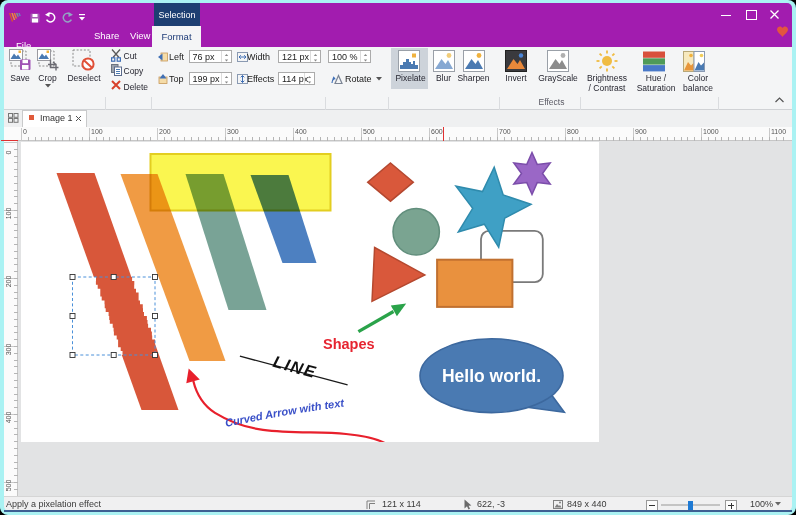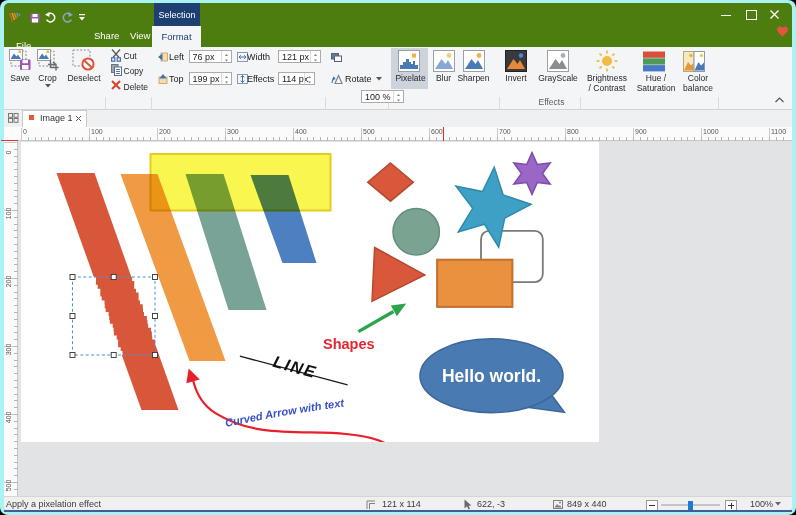--- a/index.html
+++ b/index.html
@@ -1,19 +1,19 @@
 <!DOCTYPE html>
 <html><head>
 <meta charset="utf-8">
 <style>
 html,body{margin:0;padding:0;}
 body{width:796px;height:515px;background:#000;font-family:"Liberation Sans",sans-serif;overflow:hidden;position:relative;}
 .abs{position:absolute;}
 .win{position:absolute;left:0;top:0;width:796px;height:515px;background:#aaf2f3;border-radius:8px;}
-.titlebar{position:absolute;left:4px;top:3px;width:788px;height:44px;background:#4d7c0f;border-radius:5px 5px 0 0;}
+.titlebar{position:absolute;left:4px;top:3px;width:788px;height:44px;background:#a21caf;border-radius:5px 5px 0 0;}
 .ribbon{position:absolute;left:4px;top:47px;width:788px;height:63px;background:#f4f5f6;border-bottom:1px solid #d0d2d5;box-sizing:border-box;}
 .tabbar{position:absolute;left:4px;top:110px;width:788px;height:17px;background:#eff0f1;}
 .rulerh{position:absolute;left:4px;top:127px;width:788px;height:14px;background:#fbfbfb;border-bottom:1px solid #c6c6c6;box-sizing:border-box;}
 .main{position:absolute;left:4px;top:141px;width:788px;height:355px;background:#e2e3e4;overflow:hidden;}
 .rulerv{position:absolute;left:0;top:0;width:13.5px;height:355px;background:#fbfbfb;border-right:1px solid #c6c6c6;box-sizing:border-box;}
 .status{position:absolute;left:4px;top:496px;width:788px;height:15px;background:#f0f0f1;border-top:1px solid #d5d5d5;box-sizing:border-box;font-size:9px;color:#3a3a3a;border-radius:0 0 5px 5px;}
 .sep{position:absolute;top:50px;width:1px;height:39px;background:#dadcdf;}
 .rlabel{position:absolute;font-size:8.5px;color:#262630;text-align:center;white-space:nowrap;}
 .menu{position:absolute;top:27px;font-size:9.5px;color:#fff;}
 .field{position:absolute;height:13.5px;background:#fff;border:1px solid #ababab;font-size:9px;color:#222;line-height:13.5px;padding-left:3px;box-sizing:border-box;}
@@ -155,21 +155,21 @@
     </svg>
   <div class="rlabel" style="left:243px;top:26.5px;font-size:9px;color:#222">Effects</div>
   <div class="field" style="left:274px;top:24.5px;width:37px;">114 px<div class="spin"><svg width="9" height="13.5" viewBox="0 0 9 13.5">
           <polygon points="2.8,5 6.2,5 4.5,3" fill="#8a8a8a"></polygon>
           <polygon points="2.8,8.5 6.2,8.5 4.5,10.5" fill="#8a8a8a"></polygon>
         </svg></div></div>
   <svg class="abs" style="left:326.5px;top:5.5px" width="11" height="9" viewBox="0 0 11 9">
     <rect x="0.5" y="0.5" width="7" height="5.5" fill="#6c7a92" stroke="#55617a"></rect>
     <rect x="3.5" y="3" width="7" height="5.5" fill="#fff" stroke="#55617a"></rect>
     </svg>
-  <div class="field" style="left:357px;top:2.5px;width:43px;margin-top:40px;">100 %<div class="spin"><svg width="9" height="13.5" viewBox="0 0 9 13.5">
+  <div class="field" style="left:324px;top:2.5px;width:43px;">100 %<div class="spin"><svg width="9" height="13.5" viewBox="0 0 9 13.5">
           <polygon points="2.8,5 6.2,5 4.5,3" fill="#8a8a8a"></polygon>
           <polygon points="2.8,8.5 6.2,8.5 4.5,10.5" fill="#8a8a8a"></polygon>
         </svg></div></div>
   <svg class="abs" style="left:326.5px;top:26.5px" width="13" height="11" viewBox="0 0 13 11">
     <path d="M4,9.5 L7.5,1.5 L11,9.5 Z" fill="none" stroke="#7a8494" stroke-width="1.2"></path>
     <path d="M1,9 A7,7 0 0 1 3.5,4" fill="none" stroke="#3f6fb5" stroke-width="1.2"></path>
     <polygon points="2.6,2.2 4.8,5.2 1.2,5.6" fill="#3f6fb5"></polygon>
     </svg>
   <div class="rlabel" style="left:341px;top:26.5px;font-size:9px;color:#222">Rotate</div>
   <svg class="abs" style="left:372px;top:30px" width="6" height="4" viewBox="0 0 6 4">

